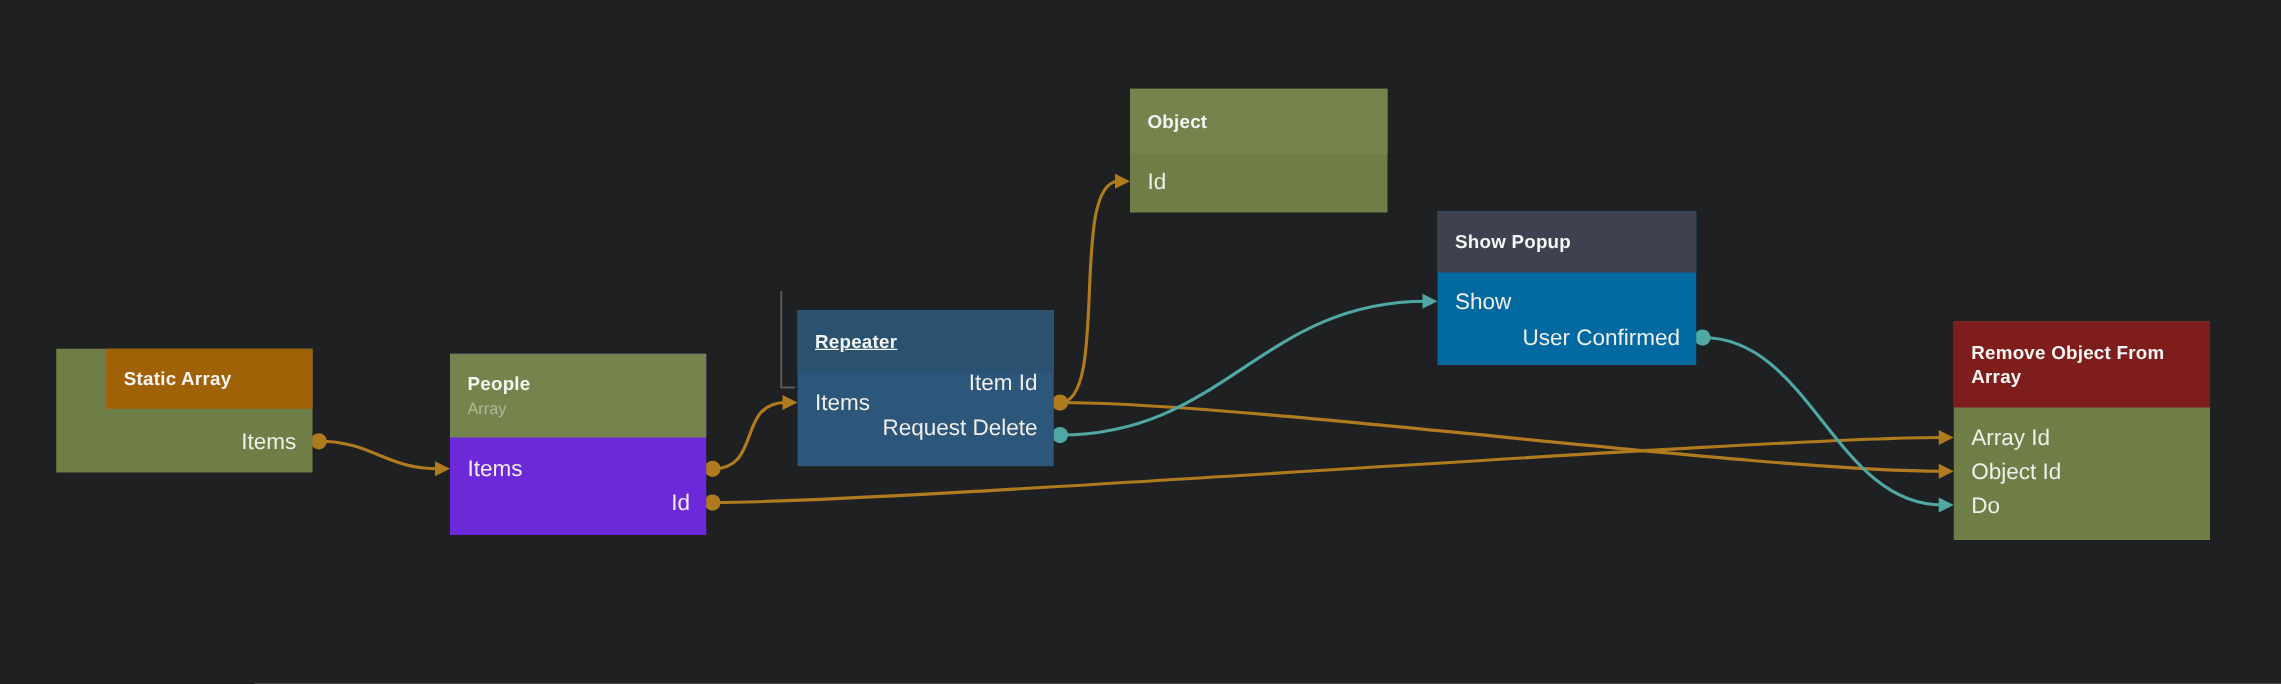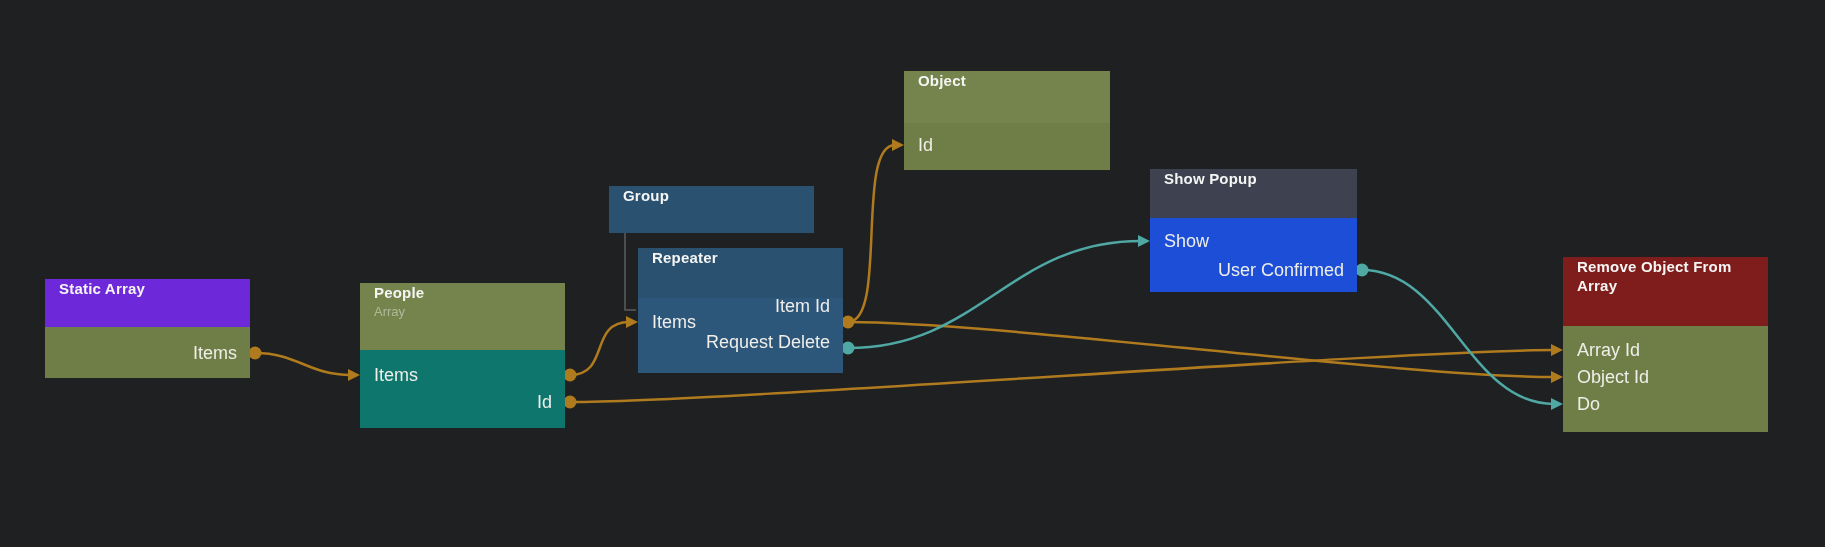--- a/index.html
+++ b/index.html
@@ -16,22 +16,22 @@
     left: 0; top: 0;
     pointer-events: none;
   }
   .node {
     position: absolute;
     box-sizing: border-box;
   }
   .node-header {
     display: flex;
     flex-direction: column;
-    justify-content: flex-start;
-    padding: 0 14px;
+    justify-content: center;
+    padding: 16px 14px;
     box-sizing: border-box;
   }
   .node-title {
     font-size: 15px;
     font-weight: 600;
     letter-spacing: 0.2px;
     line-height: 19px;
   }
   .node-subtitle {
     font-size: 13px;
@@ -69,53 +69,48 @@
       <path d="M1362 270 C1448.4 270, 1467.6 404, 1554 404" fill="none" stroke="#4fa8a4" stroke-width="2.5" stroke-linecap="round"></path>
       <path d="M1563 404 L1551 398 L1551 410 Z" fill="#4fa8a4"></path>
       <circle cx="255" cy="353" r="6.5" fill="#b07b1e"></circle>
       <circle cx="570" cy="375" r="6.5" fill="#b07b1e"></circle>
       <circle cx="570" cy="402" r="6.5" fill="#b07b1e"></circle>
       <circle cx="848" cy="322" r="6.5" fill="#b07b1e"></circle>
       <circle cx="848" cy="348" r="6.5" fill="#4fa8a4"></circle>
       <circle cx="1362" cy="270" r="6.5" fill="#4fa8a4"></circle>
     </svg>
 <div class="node" style="left: 45px; top: 279px; width: 205px; height: 99px; background: rgb(111, 126, 71);">
-      <div class="node-header" style="height: 48px; background: #6d28d9;">
+      <div class="node-header" style="height: 48px; background: #a16207; margin-left: 40px;">
         <div class="node-title" style="color: rgb(245, 245, 243);">Static Array</div>
       </div>
       <div class="port-label right" style="top: 64px; color: rgb(239, 238, 232);">Items</div>
     </div>
-    <div class="node" style="left: 360px; top: 283px; width: 205px; height: 145px; background: #0f766e;">
+    <div class="node" style="left: 360px; top: 283px; width: 205px; height: 145px; background: #6d28d9;">
       <div class="node-header" style="height: 67px; background: rgb(117, 132, 77);">
         <div class="node-title" style="color: rgb(245, 245, 243);">People</div>
         <div class="node-subtitle" style="color: rgba(255, 255, 255, 0.42);">Array</div>
       </div>
       <div class="port-label left" style="top: 82px; color: rgb(239, 238, 232);">Items</div>
       <div class="port-label right" style="top: 109px; color: rgb(239, 238, 232);">Id</div>
     </div>
-    <div class="node" style="left: 609px; top: 186px; width: 205px; height: 47px; background: rgb(45, 86, 123);">
-      <div class="node-header" style="height: 47px; background: rgb(42, 81, 112);">
-        <div class="node-title" style="color: rgb(245, 245, 243);">Group</div>
-      </div>
-    </div>
     <div class="node" style="left: 638px; top: 248px; width: 205px; height: 125px; background: rgb(45, 86, 123);">
       <div class="node-header" style="height: 50px; background: rgb(42, 81, 112);">
-        <div class="node-title" style="color: rgb(245, 245, 243);">Repeater</div>
+        <div class="node-title" style="color: rgb(245, 245, 243); text-decoration: underline;">Repeater</div>
       </div>
       <div class="port-label left" style="top: 64px; color: rgb(239, 238, 232);">Items</div>
       <div class="port-label right" style="top: 48px; color: rgb(239, 238, 232);">Item Id</div>
       <div class="port-label right" style="top: 84px; color: rgb(239, 238, 232);">Request Delete</div>
     </div>
     <div class="node" style="left: 904px; top: 71px; width: 206px; height: 99px; background: rgb(111, 126, 71);">
       <div class="node-header" style="height: 52px; background: rgb(117, 132, 77);">
         <div class="node-title" style="color: rgb(245, 245, 243);">Object</div>
       </div>
       <div class="port-label left" style="top: 64px; color: rgb(239, 238, 232);">Id</div>
     </div>
-    <div class="node" style="left: 1150px; top: 169px; width: 207px; height: 123px; background: #1d4ed8;">
+    <div class="node" style="left: 1150px; top: 169px; width: 207px; height: 123px; background: #0369a1;">
       <div class="node-header" style="height: 49px; background: rgb(61, 65, 80);">
         <div class="node-title" style="color: rgb(245, 245, 243);">Show Popup</div>
       </div>
       <div class="port-label left" style="top: 62px; color: rgb(239, 238, 232);">Show</div>
       <div class="port-label right" style="top: 91px; color: rgb(239, 238, 232);">User Confirmed</div>
     </div>
     <div class="node" style="left: 1563px; top: 257px; width: 205px; height: 175px; background: rgb(111, 126, 71);">
       <div class="node-header" style="height: 69px; background: #7f1d1d;">
         <div class="node-title" style="color: rgb(245, 245, 243);">Remove Object From Array</div>
       </div>

